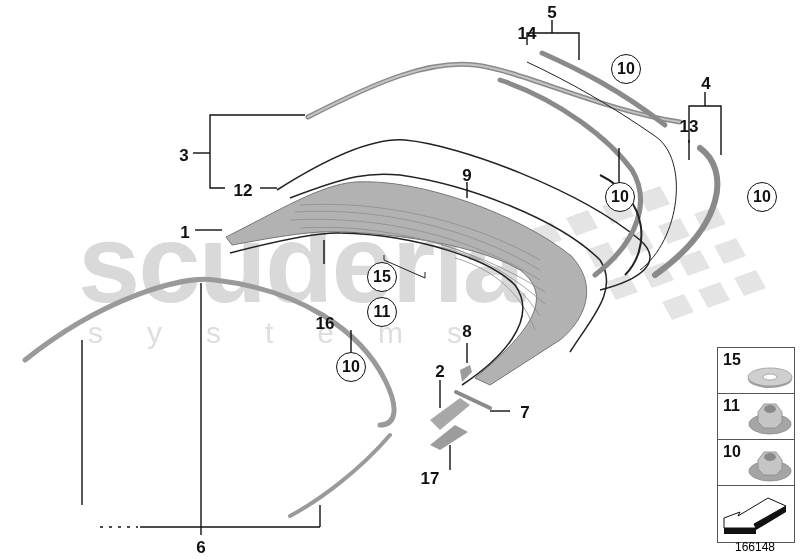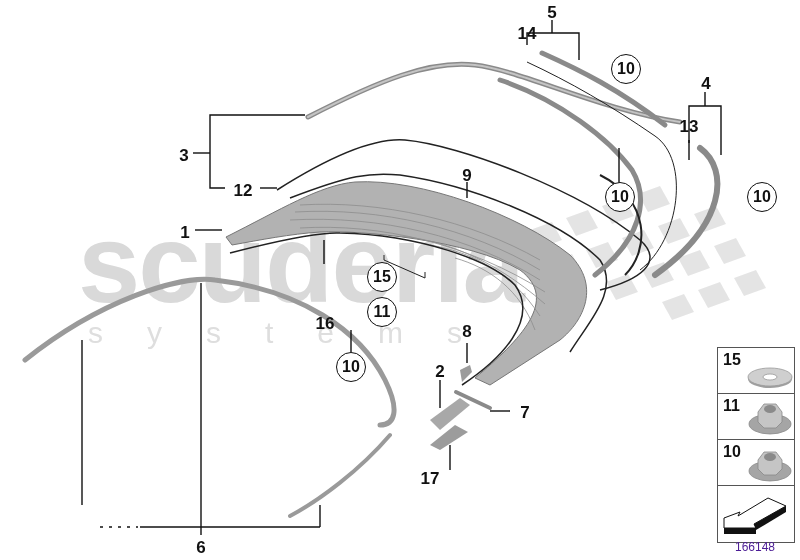--- a/index.html
+++ b/index.html
@@ -8,21 +8,21 @@
     svg { position: absolute; left: 0; top: 0; }
     .lbl { position: absolute; font-family: "Liberation Sans", sans-serif; font-weight: bold; font-size: 17px; color: #111; line-height: 1; transform: translate(-50%, -50%); white-space: nowrap; }
     .circ { position: absolute; width: 30px; height: 30px; border: 1.6px solid #111; border-radius: 50%; box-sizing: border-box; display: flex; align-items: center; justify-content: center; font-weight: bold; font-size: 16px; color: #111; transform: translate(-50%, -50%); background: #fff; }
     .wm-big { position: absolute; left: 78px; top: 208px; font-family: "Liberation Sans", sans-serif; font-weight: bold; font-size: 112px; letter-spacing: -2px; color: #d9d9d9; line-height: 1; }
     .wm-small { position: absolute; left: 88px; top: 318px; font-family: "Liberation Sans", sans-serif; font-size: 30px; letter-spacing: 44px; color: #dedede; line-height: 1; }
     .legend { position: absolute; left: 717px; top: 347px; width: 76px; border: 1px solid #555; background: #fff; }
     .legend-cell { position: relative; height: 45px; border-bottom: 1px solid #555; }
     .legend-cell:last-child { border-bottom: none; height: 56px; }
     .legend-num { position: absolute; left: 5px; top: 3px; font-weight: bold; font-size: 16px; color: #111; }
     .legend-cell svg { position: absolute; left: 0; top: 0; }
-    .diagram-id { position: absolute; left: 755px; top: 547px; transform: translate(-50%, -50%); font-size: 12px; color: #4c1d95; }
+    .diagram-id { position: absolute; left: 755px; top: 547px; transform: translate(-50%, -50%); font-size: 12px; color: #000000; }
   </style>
 </head>
 <body>
 
 <div id="stage">
 
   <div class="wm-big">scuderia</div>
   <div class="wm-small">systems</div>
 
   <svg width="800" height="560" viewBox="0 0 800 560">

